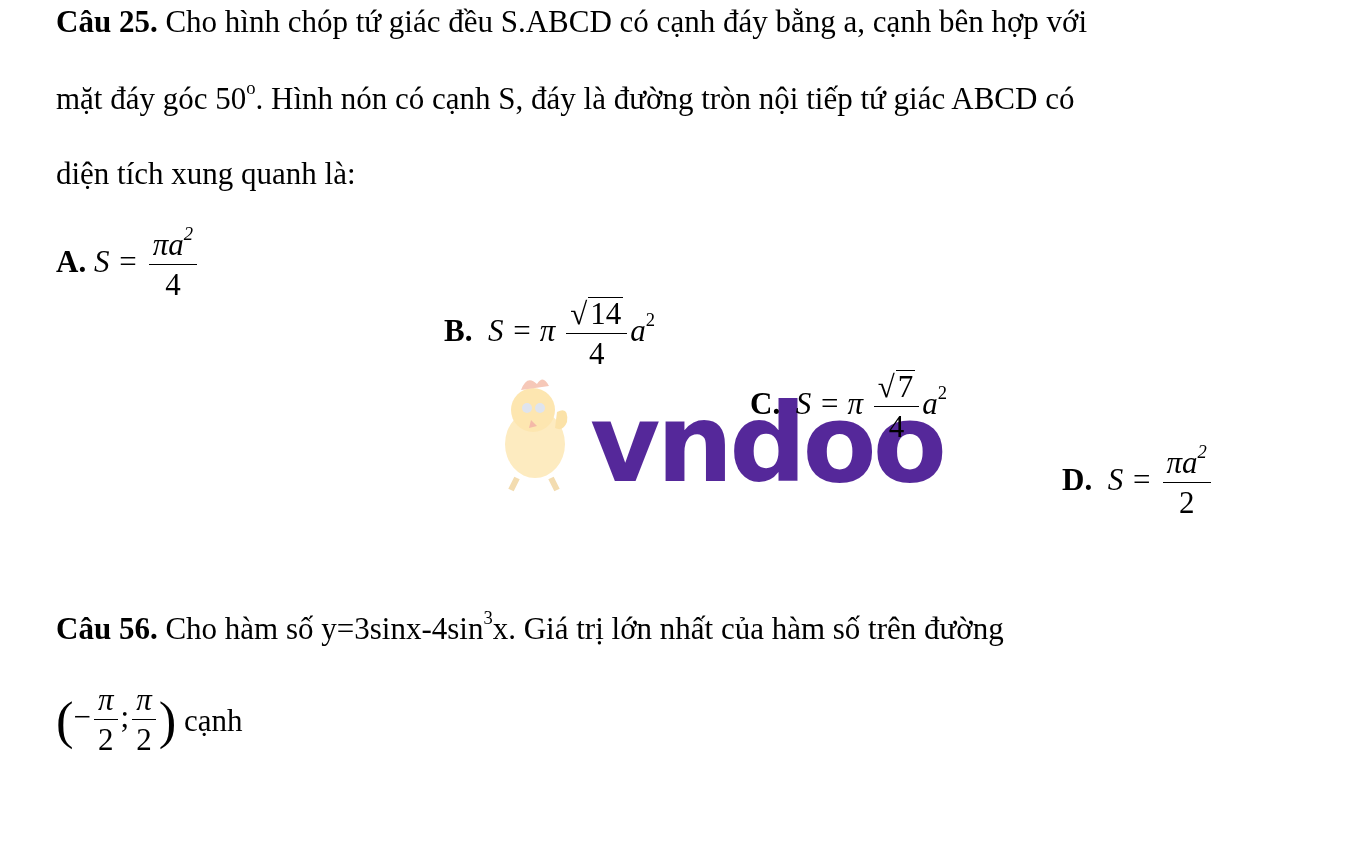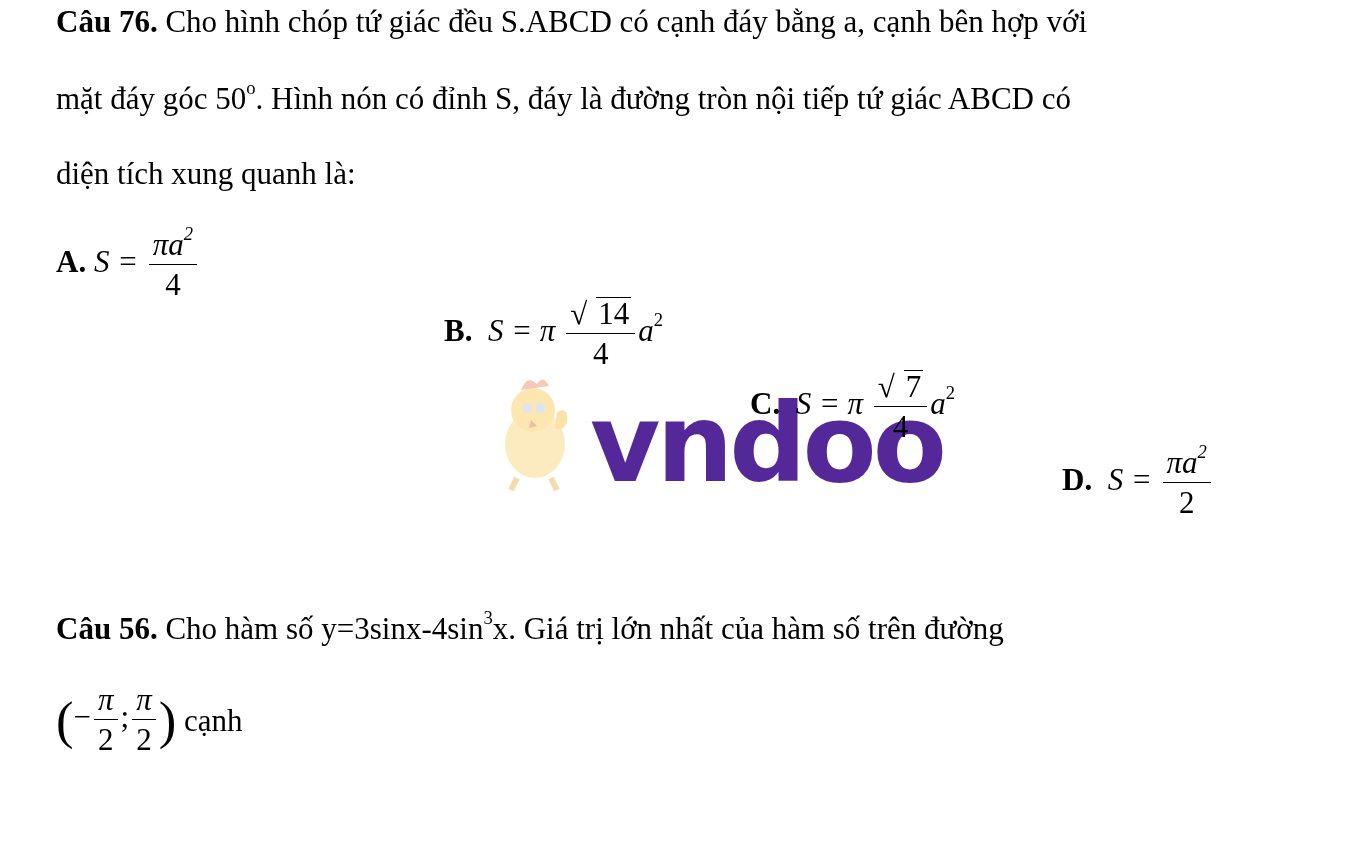--- a/index.html
+++ b/index.html
@@ -4,21 +4,21 @@
 <style>
   html, body { margin:0; padding:0; background:#ffffff; }
   body { width:1360px; height:856px; position:relative; overflow:hidden;
          font-family:"Liberation Serif", "DejaVu Serif", serif; color:#000; font-size:31px; }
   .line { position:absolute; left:56px; white-space:nowrap; line-height:1; }
   .b { font-weight:bold; }
   .it { font-style:italic; }
   .frac { display:inline-flex; flex-direction:column; align-items:center; vertical-align:middle; margin:0 3px; }
   .frac .num { padding:0 4px 2px 4px; border-bottom:1.5px solid #000; line-height:1.05; }
   .frac .den { padding-top:4px; line-height:1.05; }
-  .sqrt { display:inline-block; border-top:1.5px solid #000; padding:0 2px; margin-left:9px; line-height:1.05; }
+  .sqrt { display:inline-block; border-top:1.5px solid #000; padding:0 2px; margin-left:1px; line-height:1.05; }
   sup { font-size:0.6em; vertical-align:0.8em; line-height:0; }
   .abs { position:absolute; white-space:nowrap; line-height:1; }
   .paren { font-size:1.7em; font-weight:200; vertical-align:middle; line-height:1; }
   .watermark { position:absolute; left:495px; top:372px; width:390px; height:130px; pointer-events:none; }
   .wm-chick { position:absolute; left:0; top:0; width:80px; height:125px; }
   .wm-text { position:absolute; left:95px; top:18px; font-family:"DejaVu Sans", sans-serif; font-weight:bold;
              font-size:108px; color:#4c1d95; letter-spacing:-4px; line-height:1; opacity:0.95; }
   .fg { position:relative; z-index:2; }
 </style>
 </head>
@@ -32,24 +32,24 @@
     <circle cx="32" cy="36" r="5" fill="#dfe4ee"></circle>
     <circle cx="45" cy="36" r="5" fill="#dfe4ee"></circle>
     <path d="M36 48 l6 6 l-8 2z" fill="#f4b9a8"></path>
     <path d="M62 40 q12 -6 10 10 q-4 10 -12 6z" fill="#fbe2a8"></path>
     <path d="M22 106 l-6 12 M56 106 l6 12" stroke="#f3dcb0" stroke-width="6"></path>
   </svg>
   <div class="wm-text">vndoo</div>
 </div>
 
 <div class="line fg" style="top:6px;">
-  <span class="b">Câu 76.</span><span> Cho hình chóp tứ giác đều S.ABCD có cạnh đáy bằng a, cạnh bên hợp với</span>
+  <span class="b">Câu 25.</span><span> Cho hình chóp tứ giác đều S.ABCD có cạnh đáy bằng a, cạnh bên hợp với</span>
 </div>
 <div class="line fg" style="top:52px;">
-  <span>mặt đáy góc 50</span><sup>o</sup><span>. Hình nón có đỉnh S, đáy là đường tròn nội tiếp tứ giác ABCD có</span>
+  <span>mặt đáy góc 50</span><sup>o</sup><span>. Hình nón có cạnh S, đáy là đường tròn nội tiếp tứ giác ABCD có</span>
 </div>
 <div class="line fg" style="top:96px;">diện tích xung quanh là:</div>
 
 <div class="abs fg" style="left:56px; top:136px;">
   <span class="b">A.</span>
   <span class="it">S =</span>
   <span class="frac">
     <span class="num it"><span>πa</span><sup>2</sup></span>
     <span class="den">4</span>
   </span>

